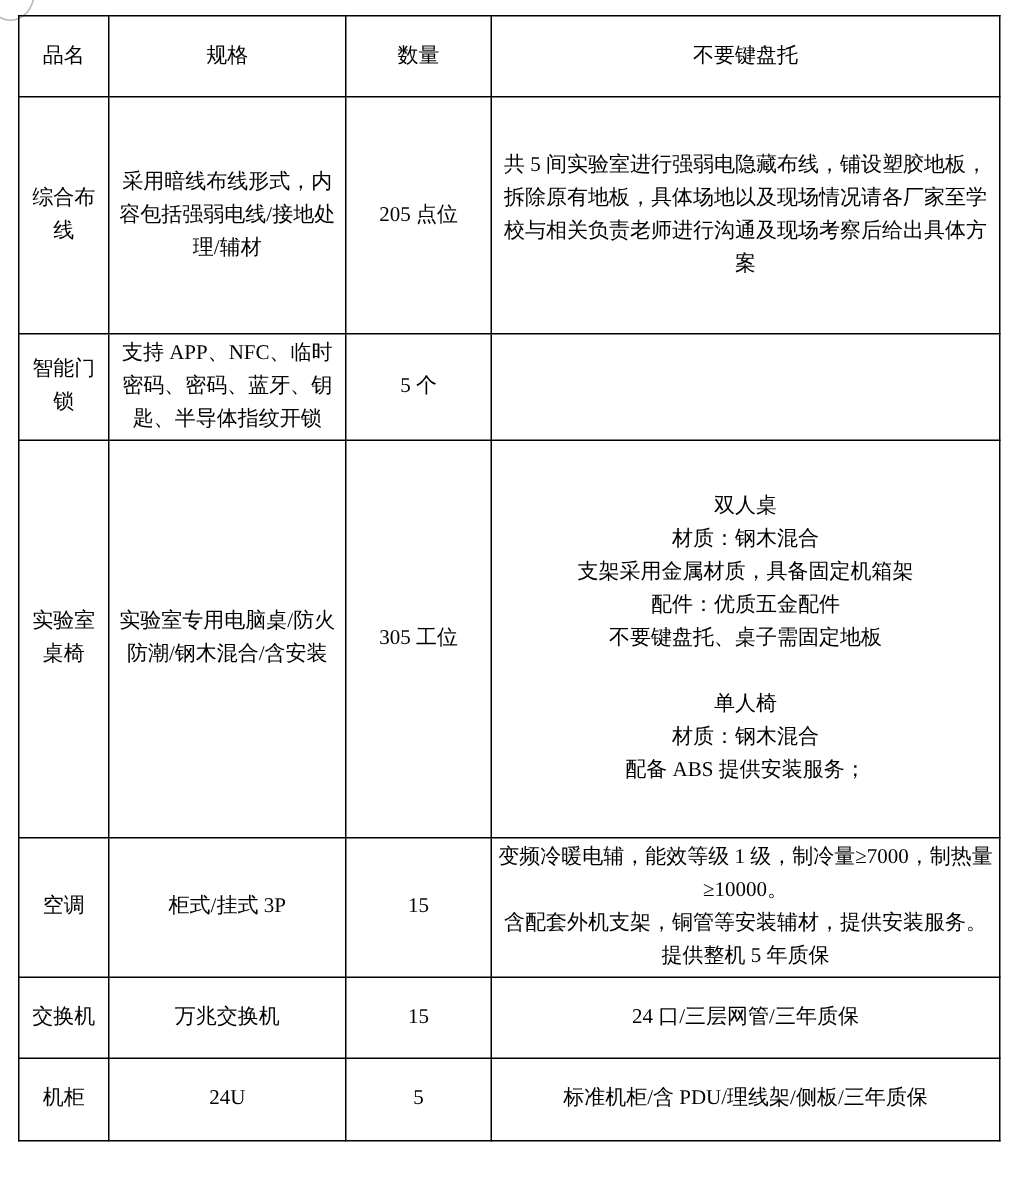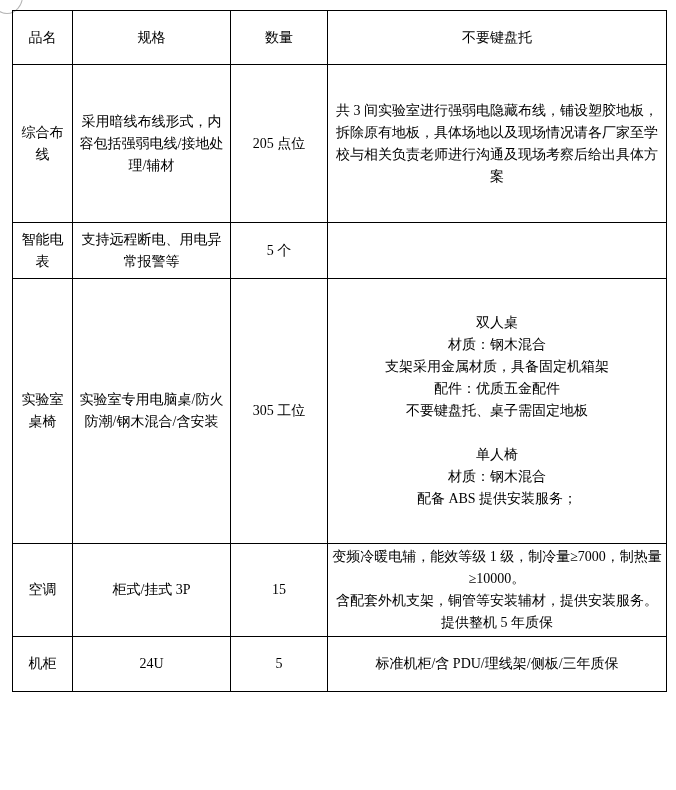--- a/index.html
+++ b/index.html
@@ -75,26 +75,26 @@
       <td>品名</td>
       <td>规格</td>
       <td>数量</td>
       <td>不要键盘托</td>
     </tr>
     <tr class="r0">
       <td>综合布
 线</td>
       <td>采用暗线布线形式，内容包括强弱电线/接地处理/辅材</td>
       <td>205 点位</td>
-      <td>共 3 间实验室进行强弱电隐藏布线，铺设塑胶地板，拆除原有地板，具体场地以及现场情况请各厂家至学校与相关负责老师进行沟通及现场考察后给出具体方案</td>
+      <td>共 5 间实验室进行强弱电隐藏布线，铺设塑胶地板，拆除原有地板，具体场地以及现场情况请各厂家至学校与相关负责老师进行沟通及现场考察后给出具体方案</td>
     </tr>
-    <tr class="r2">
-      <td>智能电
-表</td>
-      <td>支持远程断电、用电异常报警等</td>
+    <tr class="r1">
+      <td>智能门
+锁</td>
+      <td>支持 APP、NFC、临时密码、密码、蓝牙、钥匙、半导体指纹开锁</td>
       <td>5 个</td>
       <td></td>
     </tr>
     <tr class="r3">
       <td>实验室
 桌椅</td>
       <td>实验室专用电脑桌/防火防潮/钢木混合/含安装</td>
       <td>305 工位</td>
       <td>双人桌
 材质：钢木混合
@@ -107,20 +107,26 @@
 配备 ABS 提供安装服务；</td>
     </tr>
     <tr class="r4">
       <td>空调</td>
       <td>柜式/挂式 3P</td>
       <td>15</td>
       <td>变频冷暖电辅，能效等级 1 级，制冷量≥7000，制热量≥10000。
 含配套外机支架，铜管等安装辅材，提供安装服务。
 提供整机 5 年质保</td>
     </tr>
+    <tr class="r5">
+      <td>交换机</td>
+      <td>万兆交换机</td>
+      <td>15</td>
+      <td>24 口/三层网管/三年质保</td>
+    </tr>
     <tr class="r6">
       <td>机柜</td>
       <td>24U</td>
       <td>5</td>
       <td>标准机柜/含 PDU/理线架/侧板/三年质保</td>
     </tr>
   </tbody>
 </table>
 
 </body></html>

